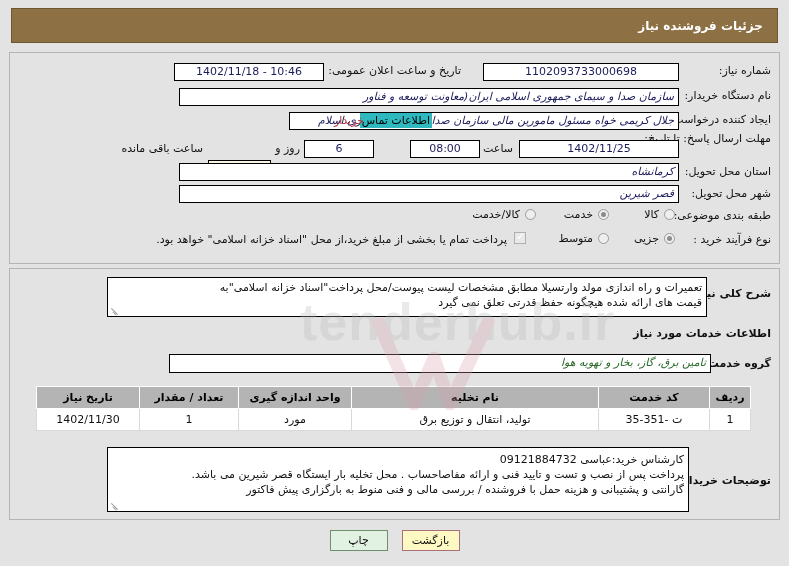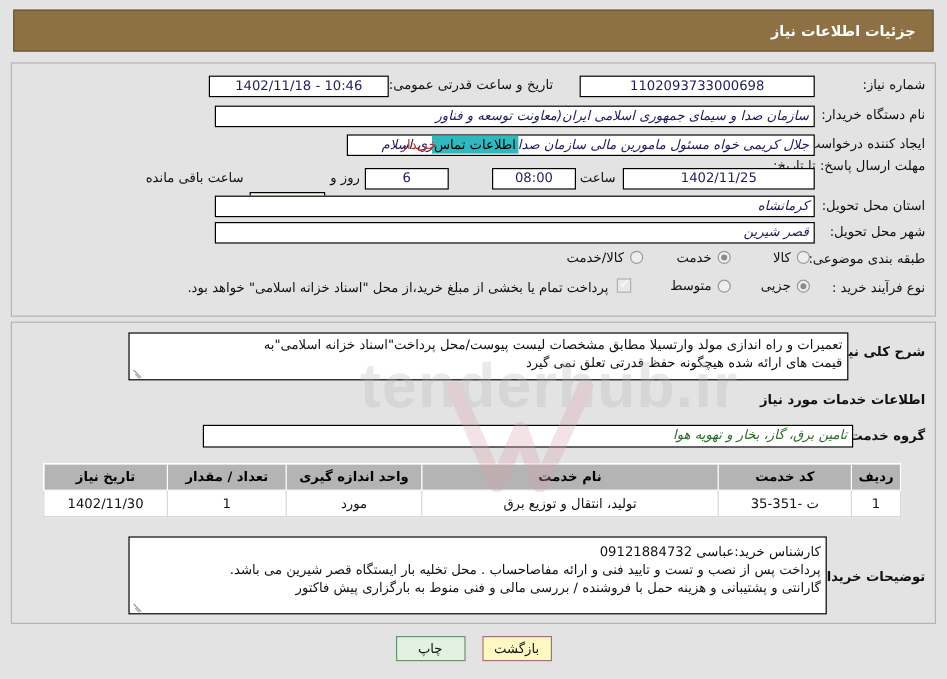--- a/index.html
+++ b/index.html
@@ -257,32 +257,32 @@
     width: 150px; height: 92px;
   }
   .wm-v svg { width: 100%; height: 100%; }
 </style>
 </head>
 <body>
 
 <div class="page">
 
   <div class="header-bar">
-    <span class="header-title">جزئیات اطلاعات نیاز</span>
+    <span class="header-title">جزئیات فروشنده نیاز</span>
   </div>
 
   <div class="panel" id="panel-top">
 
     <div class="row" style="right:8px; top:11px;">
       <span class="lbl">شماره نیاز:</span>
     </div>
     <div class="tbox ltr" style="position:absolute; right:100px; top:10px; width:196px;">1102093733000698</div>
 
     <div class="row" style="right:318px; top:11px;">
-      <span class="lbl">تاریخ و ساعت قدرتی عمومی:</span>
+      <span class="lbl">تاریخ و ساعت اعلان عمومی:</span>
     </div>
     <div class="tbox ltr" style="position:absolute; right:455px; top:10px; width:150px;">1402/11/18 - 10:46</div>
 
     <div class="row" style="right:8px; top:36px;">
       <span class="lbl">نام دستگاه خریدار:</span>
     </div>
     <div class="tbox rt" style="position:absolute; right:100px; top:35px; width:500px;">سازمان صدا و سیمای جمهوری اسلامی ایران(معاونت توسعه و فناور</div>
 
     <div class="row" style="right:8px; top:60px;">
       <span class="lbl">ایجاد کننده درخواست:</span>
@@ -360,21 +360,21 @@
     <span class="lbl-b" style="position:absolute; right:8px; top:58px;">اطلاعات خدمات مورد نیاز</span>
 
     <span class="lbl-b" style="position:absolute; right:8px; top:88px;">گروه خدمت:</span>
     <div class="tbox rt" style="position:absolute; right:68px; top:85px; width:542px; height:19px; color:#2b6b2b;">تامین برق، گاز، بخار و تهویه هوا</div>
 
     <table class="tbl" style="right:28px; top:117px; width:715px;">
       <thead>
         <tr>
           <th style="width:34px;">ردیف</th>
           <th style="width:104px;">کد خدمت</th>
-          <th>نام خدمت</th>
+          <th>نام تخلیه</th>
           <th style="width:106px;">واحد اندازه گیری</th>
           <th style="width:92px;">تعداد / مقدار</th>
           <th style="width:96px;">تاریخ نیاز</th>
         </tr>
       </thead>
       <tbody>
         <tr>
           <td>1</td>
           <td>ت -351-35</td>
           <td>تولید، انتقال و توزیع برق</td>

